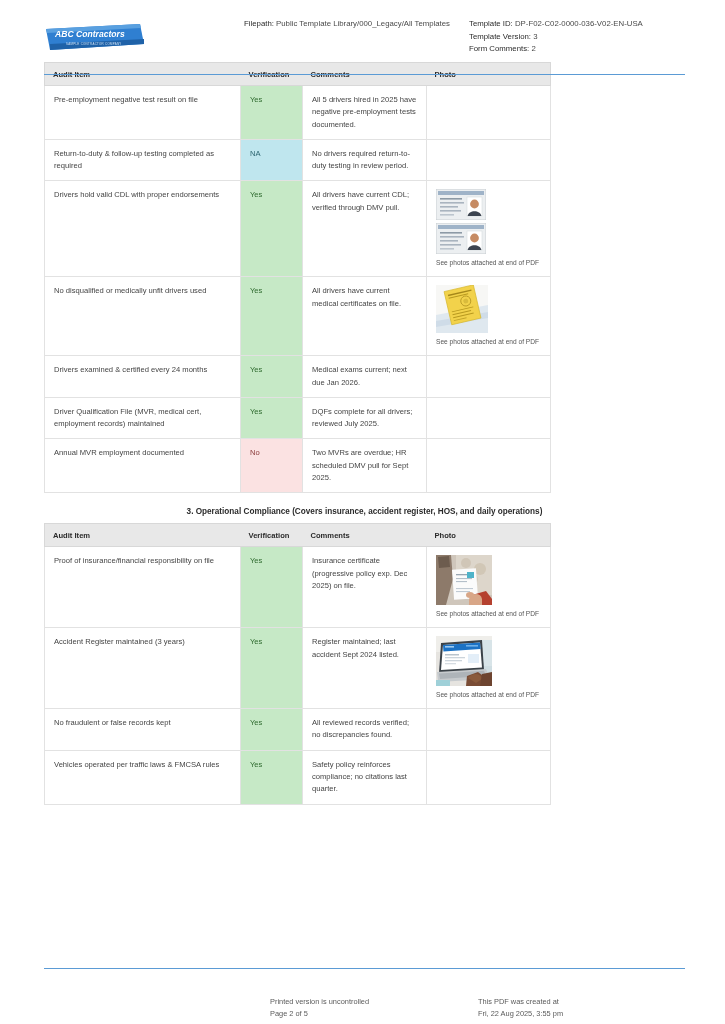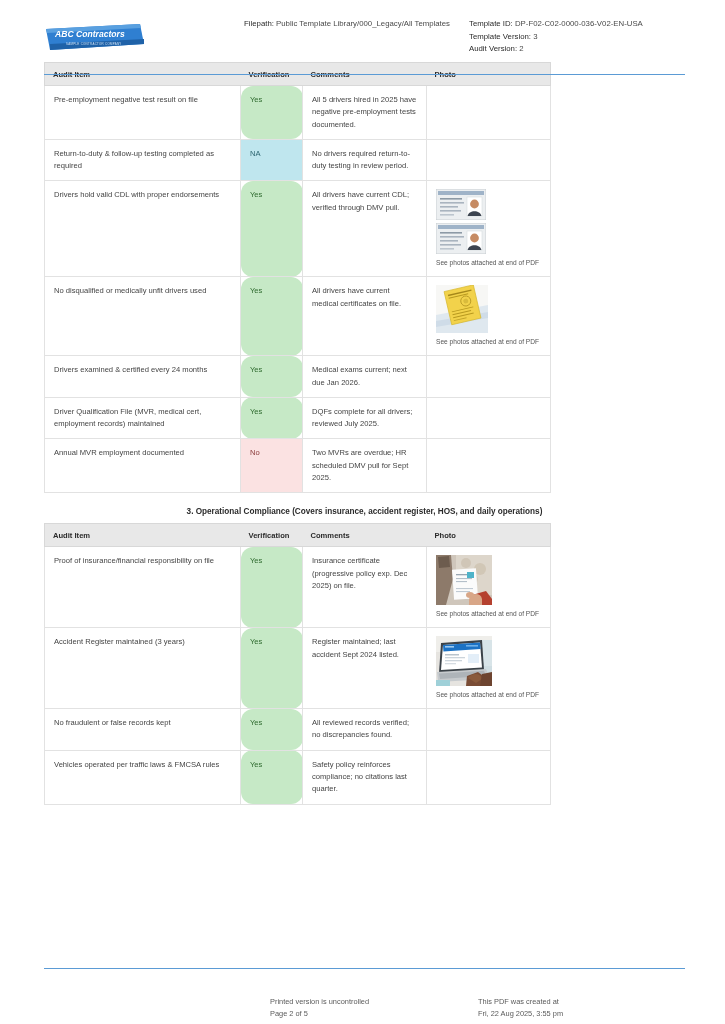--- a/index.html
+++ b/index.html
@@ -91,21 +91,21 @@
     line-height: 1.62;
     color: #444444;
     font-size: 7.6px;
   }
   .col-item  { width: 196px; }
   .col-ver   { width: 62px; }
   .col-com   { width: 124px; }
   .col-photo { width: 124px; }
 
   td.ver { font-size: 7.6px; }
-  td.ver.yes { background: #c6e9c6; color: #2f6b2f; border-radius: 12px; }
+  td.ver.yes { background: #c6e9c6; color: #2f6b2f; }
   td.ver.na  { background: #bfe6ee; color: #2c6570; }
   td.ver.no  { background: #fbe2e2; color: #8a3a3a; }
 
   .photo-cap {
     font-size: 6.6px;
     color: #555555;
     line-height: 1.5;
     margin-top: 4px;
   }
   .thumb { display: block; margin-bottom: 3px; }
@@ -169,21 +169,21 @@
     <div class="hdr-col-right">
       <div>
         <span class="hdr-label">Template ID:</span>
         <span>DP-F02-C02-0000-036-V02-EN-USA</span>
       </div>
       <div>
         <span class="hdr-label">Template Version:</span>
         <span>3</span>
       </div>
       <div>
-        <span class="hdr-label">Audit Version:</span>
+        <span class="hdr-label">Form Comments:</span>
         <span>2</span>
       </div>
     </div>
   </div>
 
   <div class="rule-top"></div>
 
   <div class="table-block">
     <table class="audit">
       <thead>

